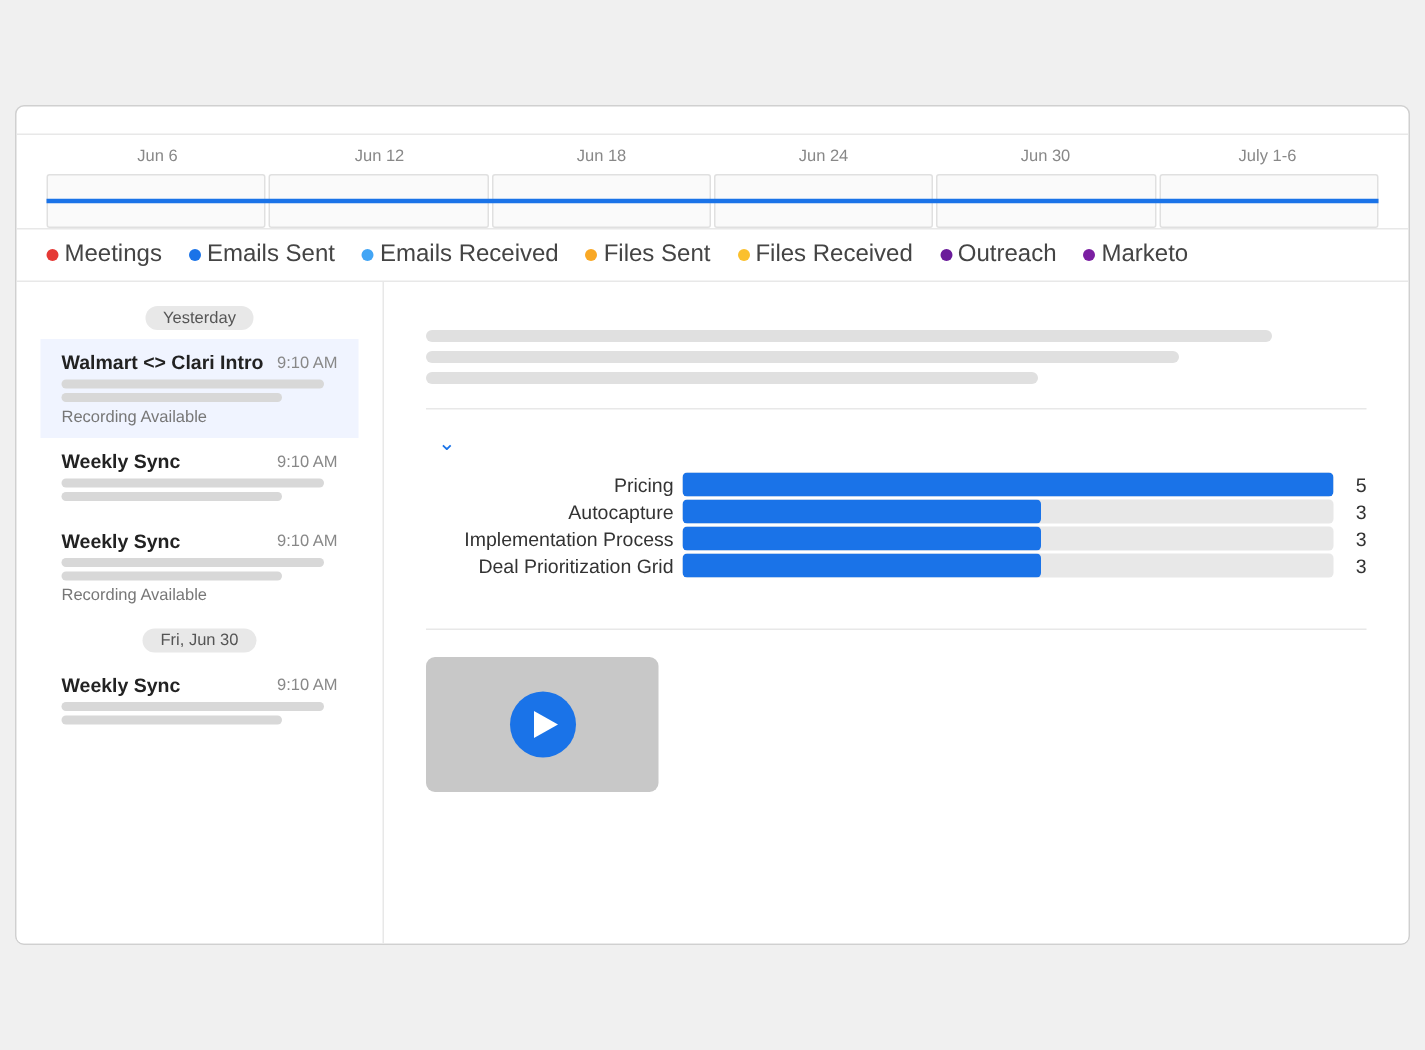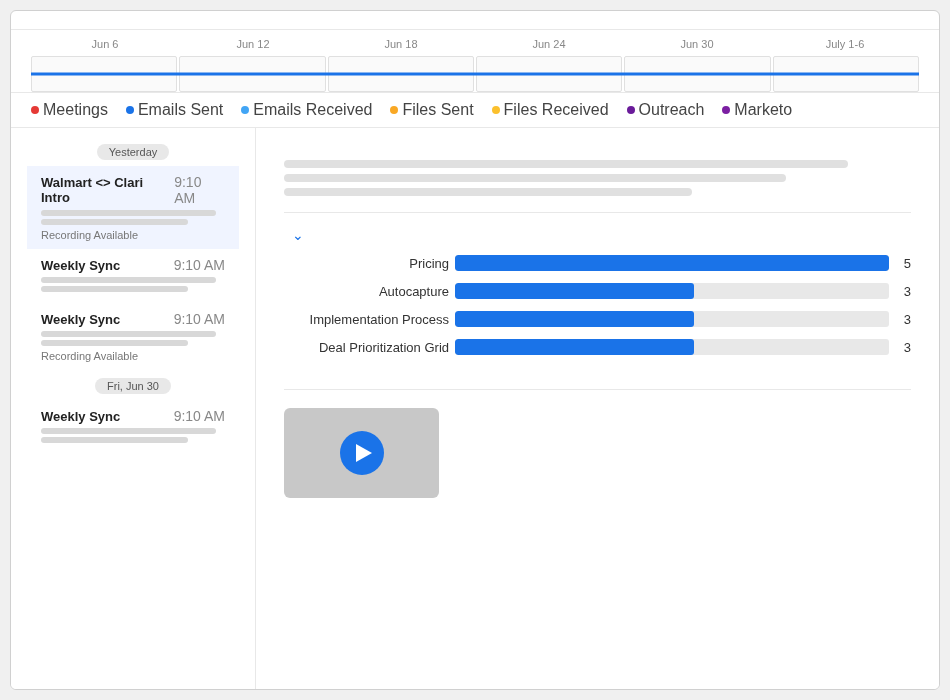--- a/index.html
+++ b/index.html
@@ -8,21 +8,21 @@
       background: #f0f0f0;
       display: flex;
       justify-content: center;
       align-items: center;
       width: 950px;
       height: 700px;
       overflow: hidden;
     }
     .app-container {
       width: 930px;
-      height: 680px;
+      height: 560px;
       background: #ffffff;
       border: 1px solid #d0d0d0;
       border-radius: 6px;
       display: flex;
       flex-direction: column;
       overflow: hidden;
     }
     
     .header {
       padding: 12px 0 6px;
@@ -133,21 +133,21 @@
       justify-content: space-between;
       align-items: center;
       margin-bottom: 4px;
     }
     .sidebar-item-title {
       font-size: 13px;
       font-weight: 600;
       color: #222;
     }
     .sidebar-item-time {
-      font-size: 14px;
+      font-size: 11px;
       color: #888;
     }
     .sidebar-item-bar {
       height: 6px;
       border-radius: 3px;
       background: #d8d8d8;
       margin: 3px 0;
     }
     .sidebar-item-bar.medium { width: 80%; }
     .sidebar-item-bar.long { width: 95%; }
@@ -201,21 +201,21 @@
     .topics-chevron {
       color: #1a73e8;
       font-size: 14px;
     }
     .topics-list {
       margin-top: 12px;
     }
     .topic-row {
       display: flex;
       align-items: center;
-      margin-bottom: 12px;
+      margin-bottom: 2px;
       gap: 6px;
     }
     .topic-label {
       width: 165px;
       text-align: right;
       font-size: 13px;
       color: #333;
       flex-shrink: 0;
     }
     .topic-bar-container {

